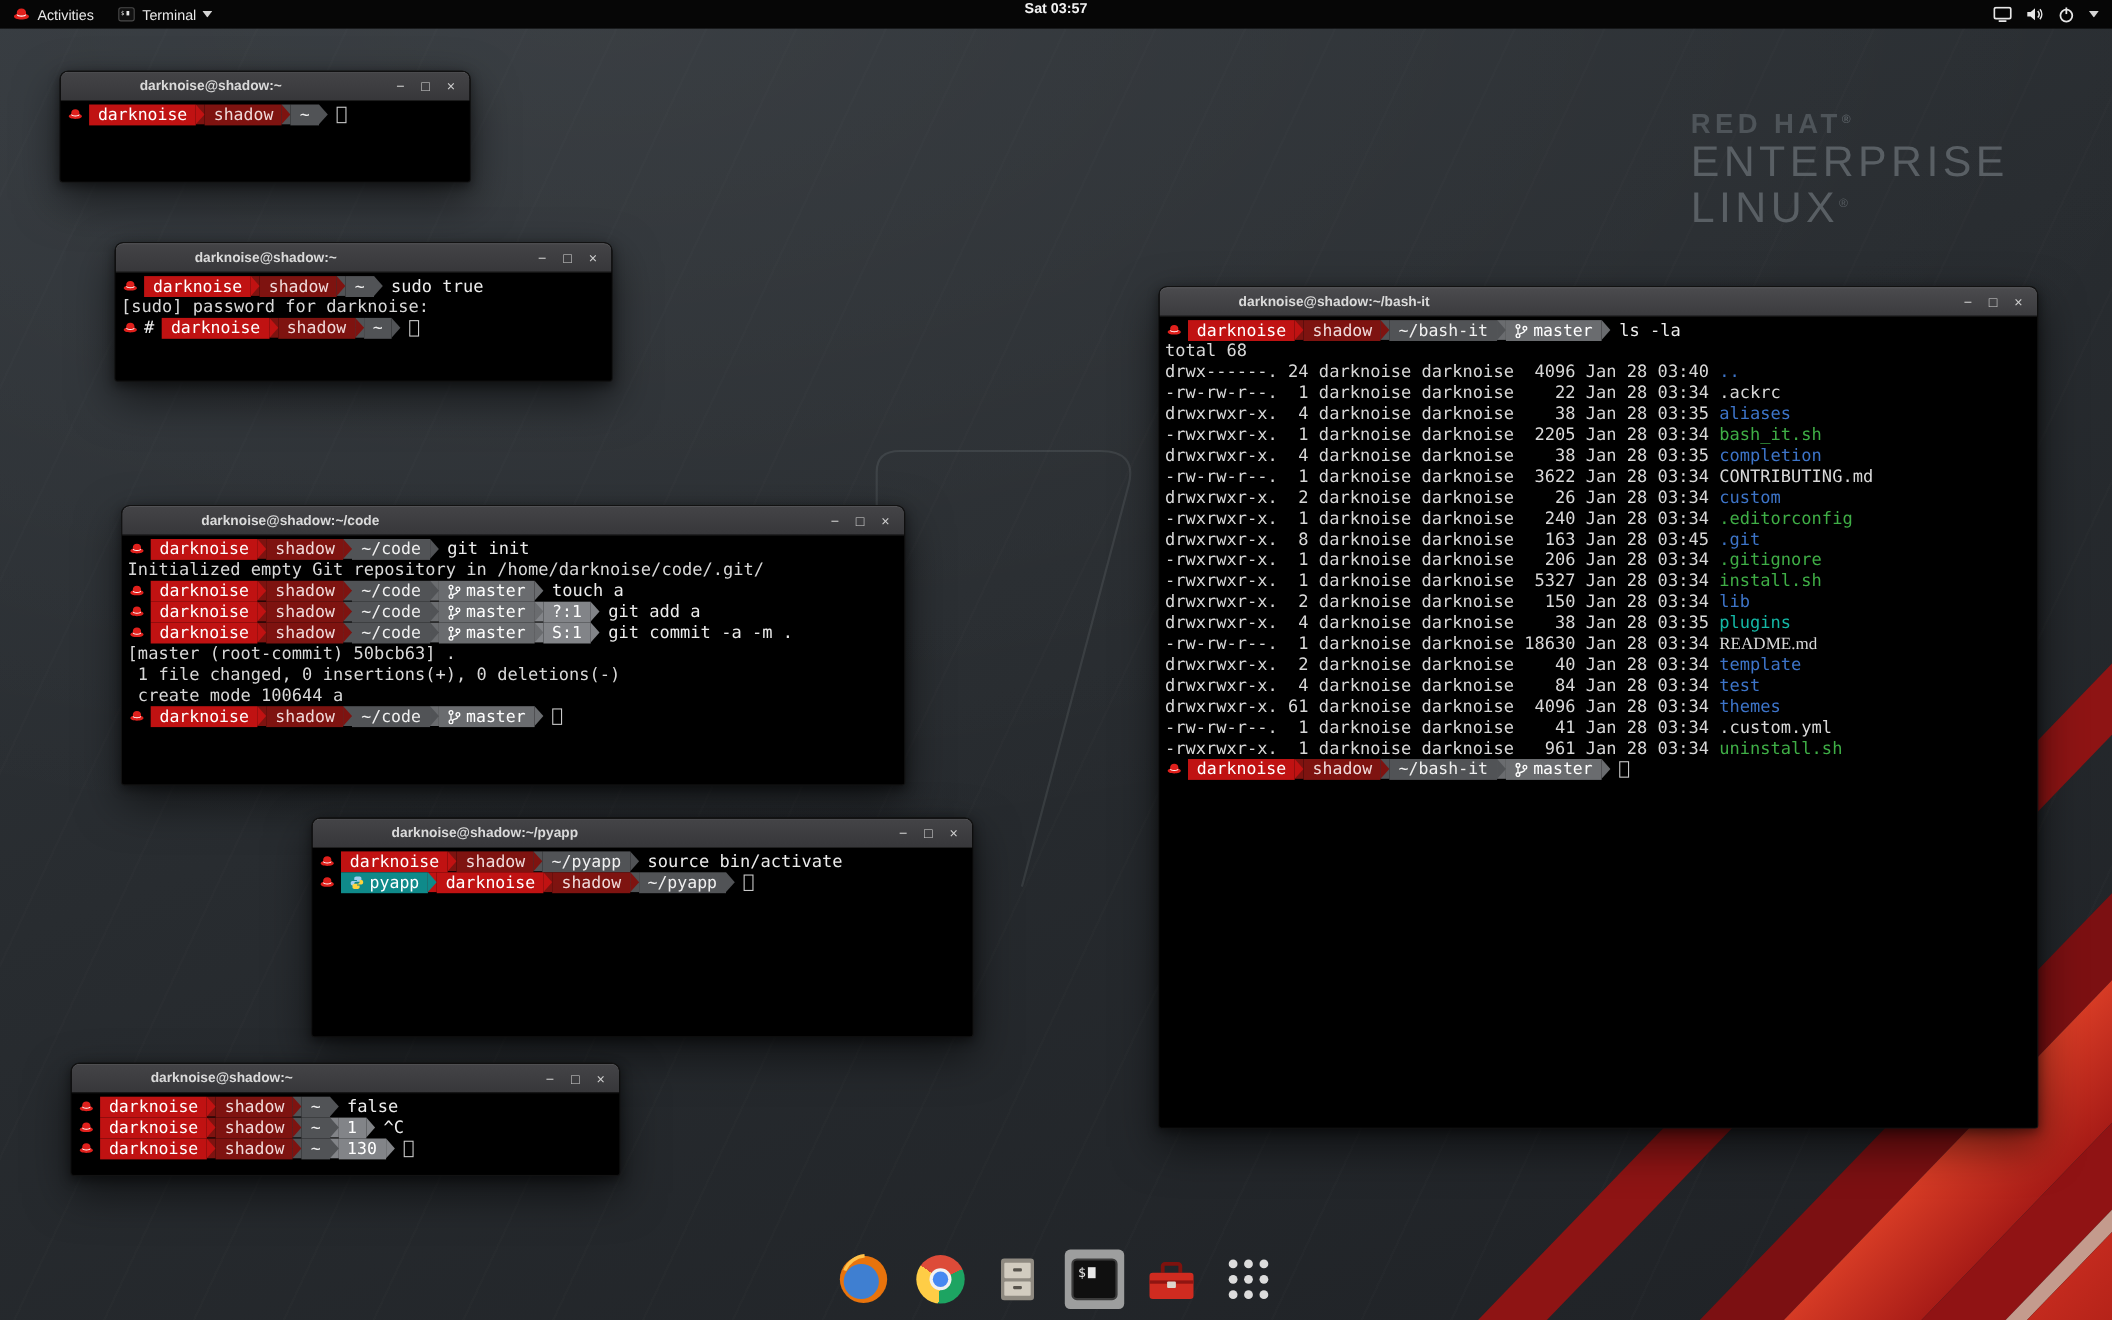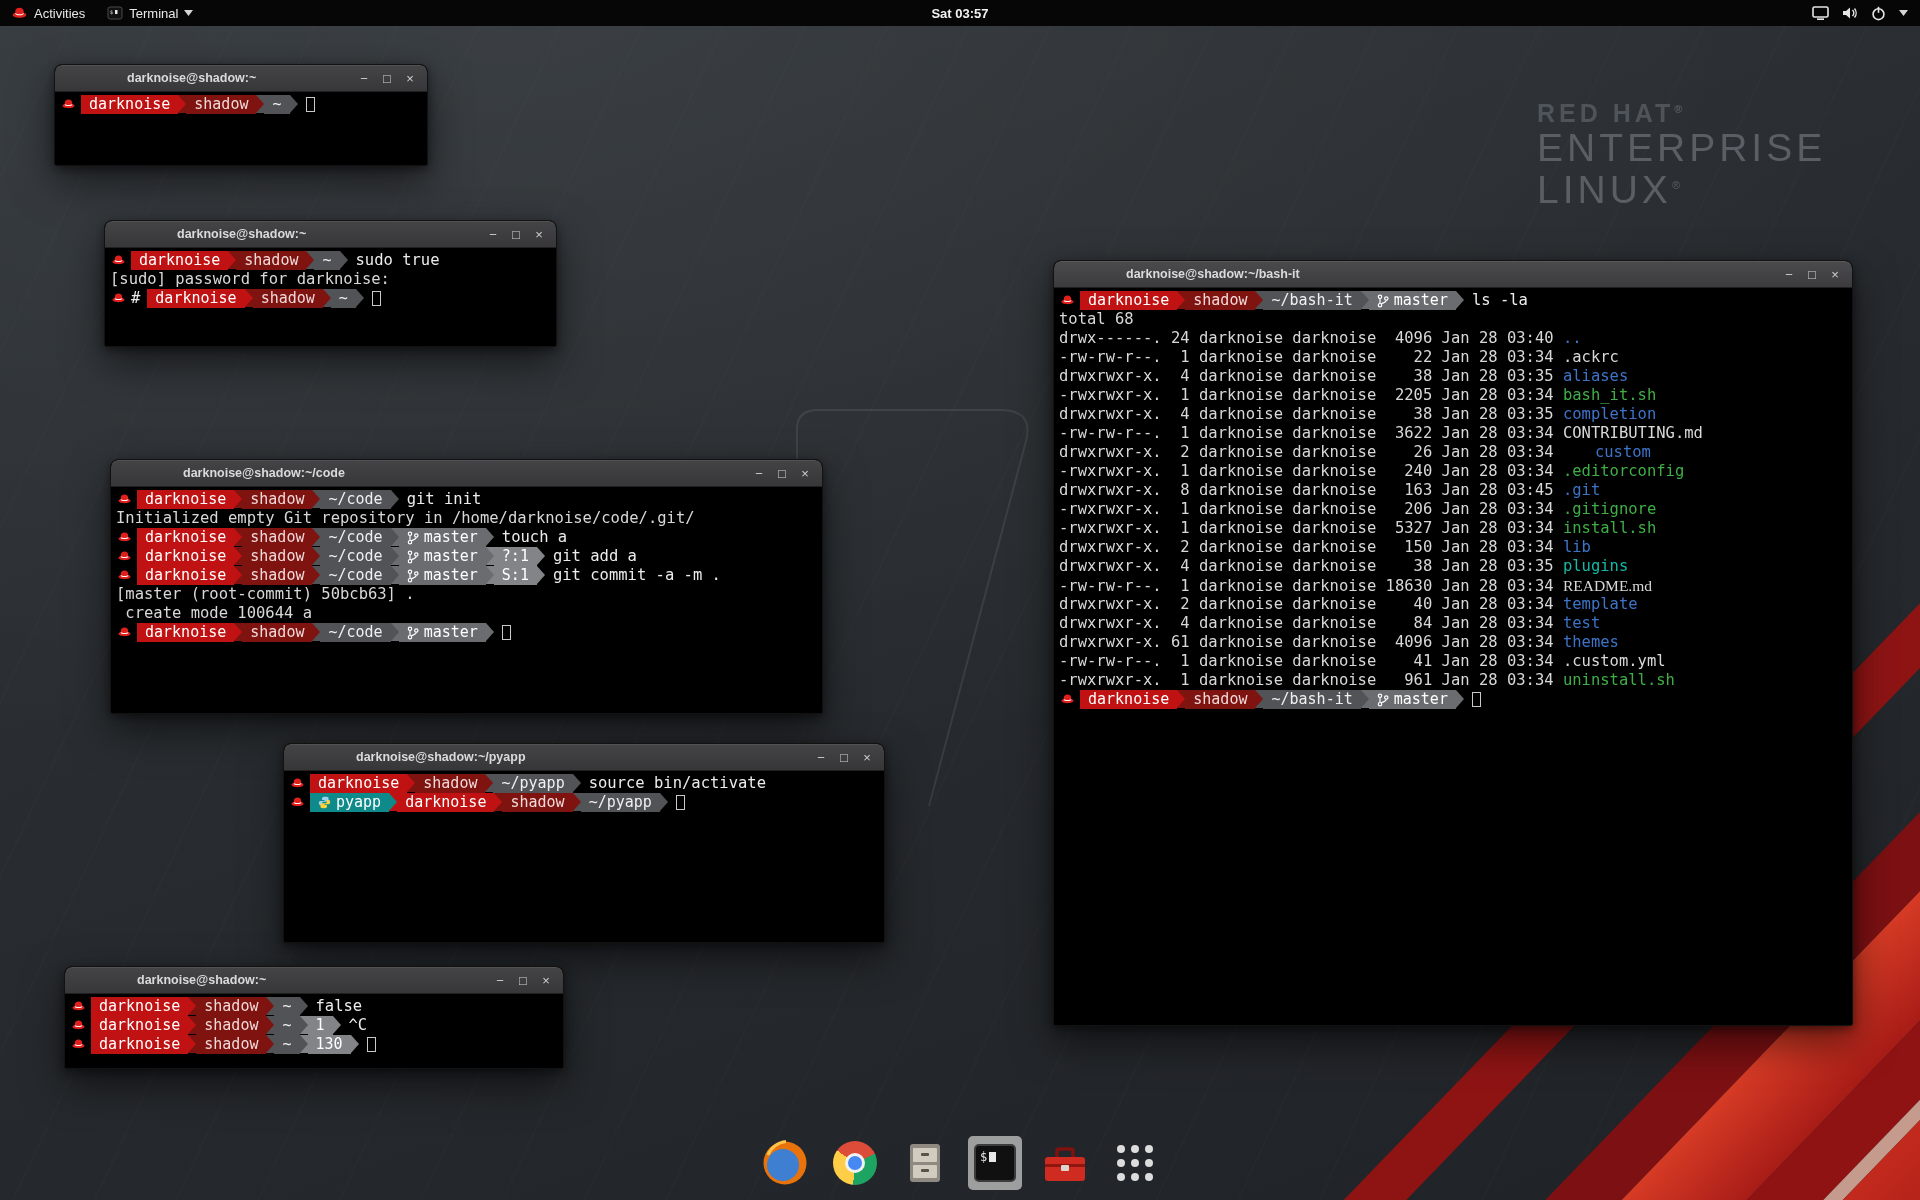--- a/index.html
+++ b/index.html
@@ -25,21 +25,21 @@
   #wallpaper-lines { position:absolute; inset:0; }
 
   
   #branding { position:absolute; left:1537px; top:100px; z-index:1; line-height:1.08; }
   #branding .b1 { font-size:25px; font-weight:bold; letter-spacing:4px; color:#4e5459; }
   #branding .b2, #branding .b3 { font-size:39px; letter-spacing:4px; color:#595f64; }
   #branding sup { font-size:11px; color:#595f64; }
 
   
   #panel { position:absolute; top:0; left:0; right:0; height:26px; background:#060606;
-    display:flex; align-items:center; color:#e8e8e8; font-size:13px; z-index:60; }
+    display:flex; color:#e8e8e8; font-size:13px; z-index:60; }
   .panel-item { display:flex; align-items:center; gap:6px; padding:0 11px; height:100%; }
   .panel-center { position:absolute; left:50%; transform:translateX(-50%); font-weight:bold; color:#f2f2f2; }
   .panel-right { margin-left:auto; display:flex; align-items:center; gap:13px; padding-right:12px; height:100%; }
   .picon { display:flex; align-items:center; }
   .caret { display:flex; align-items:center; }
 
   
   .term-window { position:absolute; display:flex; flex-direction:column; overflow:hidden;
     border:1px solid #121212; border-radius:8px 8px 3px 3px; background:#000;
     box-shadow:0 16px 40px rgba(0,0,0,.55), 0 3px 10px rgba(0,0,0,.45); z-index:10; }
@@ -264,20 +264,21 @@
                 <circle cx="3" cy="11.2" r="1.7" fill="none" stroke="#fff" stroke-width="1.2"></circle>
                 <circle cx="9.3" cy="4.5" r="1.7" fill="none" stroke="#fff" stroke-width="1.2"></circle>
                 <path d="M3 4.6 L3 9.4 M9.3 6.3 C9.3 8.8 6 8.5 4.4 9.8" stroke="#fff" stroke-width="1.2" fill="none"></path>
               </svg></span>master</span>
           <span class="pl-arrow" style="border-left-color: rgb(106, 108, 111); border-top-color: rgb(130, 132, 136); border-bottom-color: rgb(130, 132, 136);"></span>
           <span class="seg" style="background: rgb(130, 132, 136); color: rgb(255, 255, 255);">S:1</span>
           <span class="pl-arrow" style="border-left-color: rgb(130, 132, 136);"></span>
           <span class="cmd">git commit -a -m .</span>
         </div>
         <div class="orow">[master (root-commit) 50bcb63] .</div>
+        <div class="orow"> 1 file changed, 0 insertions(+), 0 deletions(-)</div>
         <div class="orow"> create mode 100644 a</div>
         <div class="trow">
           <span class="icon hat">
             <svg width="15" height="15" viewBox="0 0 20 20">
               <path fill="#e0201c" d="M14.8 9.2c.1-.4.2-.9.2-1.3C15 5 13 3.2 10 3.2S5 5 5 7.9c0 .4.1.9.2 1.3C3.3 9.7 2 10.6 2 11.7c0 1.8 3.6 3.2 8 3.2s8-1.4 8-3.2c0-1.1-1.3-2-3.2-2.5z"></path>
               <path fill="#ffffff" d="M14.9 9.3c-1 .9-2.8 1.5-4.9 1.5S6.1 10.2 5.1 9.3l-.1.6c0 1.2 2.2 2.1 5 2.1s5-.9 5-2.1z"></path>
             </svg>
           </span>
           <span class="seg" style="background: rgb(192, 18, 18); color: rgb(255, 255, 255);">darknoise</span>
           <span class="pl-arrow" style="border-left-color: rgb(192, 18, 18); border-top-color: rgb(126, 19, 16); border-bottom-color: rgb(126, 19, 16);"></span>
@@ -436,21 +437,21 @@
           <span class="pl-arrow" style="border-left-color: rgb(106, 108, 111);"></span>
           <span class="cmd">ls -la</span>
         </div>
         <div class="orow">total 68</div>
         <div class="orow"><span class="meta">drwx------. 24 darknoise darknoise  4096 Jan 28 03:40 </span><span class="fname" style="color: rgb(61, 116, 200);">..</span></div>
         <div class="orow"><span class="meta">-rw-rw-r--.  1 darknoise darknoise    22 Jan 28 03:34 </span><span class="fname" style="color: rgb(216, 216, 216);">.ackrc</span></div>
         <div class="orow"><span class="meta">drwxrwxr-x.  4 darknoise darknoise    38 Jan 28 03:35 </span><span class="fname" style="color: rgb(61, 116, 200);">aliases</span></div>
         <div class="orow"><span class="meta">-rwxrwxr-x.  1 darknoise darknoise  2205 Jan 28 03:34 </span><span class="fname" style="color: rgb(63, 174, 70);">bash_it.sh</span></div>
         <div class="orow"><span class="meta">drwxrwxr-x.  4 darknoise darknoise    38 Jan 28 03:35 </span><span class="fname" style="color: rgb(61, 116, 200);">completion</span></div>
         <div class="orow"><span class="meta">-rw-rw-r--.  1 darknoise darknoise  3622 Jan 28 03:34 </span><span class="fname" style="color: rgb(216, 216, 216);">CONTRIBUTING.md</span></div>
-        <div class="orow"><span class="meta">drwxrwxr-x.  2 darknoise darknoise    26 Jan 28 03:34 </span><span class="fname" style="color: rgb(61, 116, 200); margin-left: 32px;">custom</span></div>
+        <div class="orow"><span class="meta">drwxrwxr-x.  2 darknoise darknoise    26 Jan 28 03:34 </span><span class="fname" style="color: rgb(61, 116, 200);">custom</span></div>
         <div class="orow"><span class="meta">-rwxrwxr-x.  1 darknoise darknoise   240 Jan 28 03:34 </span><span class="fname" style="color: rgb(63, 174, 70);">.editorconfig</span></div>
         <div class="orow"><span class="meta">drwxrwxr-x.  8 darknoise darknoise   163 Jan 28 03:45 </span><span class="fname" style="color: rgb(61, 116, 200);">.git</span></div>
         <div class="orow"><span class="meta">-rwxrwxr-x.  1 darknoise darknoise   206 Jan 28 03:34 </span><span class="fname" style="color: rgb(63, 174, 70);">.gitignore</span></div>
         <div class="orow"><span class="meta">-rwxrwxr-x.  1 darknoise darknoise  5327 Jan 28 03:34 </span><span class="fname" style="color: rgb(63, 174, 70);">install.sh</span></div>
         <div class="orow"><span class="meta">drwxrwxr-x.  2 darknoise darknoise   150 Jan 28 03:34 </span><span class="fname" style="color: rgb(61, 116, 200);">lib</span></div>
         <div class="orow"><span class="meta">drwxrwxr-x.  4 darknoise darknoise    38 Jan 28 03:35 </span><span class="fname" style="color: #14b8a6;">plugins</span></div>
         <div class="orow"><span class="meta">-rw-rw-r--.  1 darknoise darknoise 18630 Jan 28 03:34 </span><span class="fname" style="color: rgb(216, 216, 216); font-family: Liberation Serif, serif;">README.md</span></div>
         <div class="orow"><span class="meta">drwxrwxr-x.  2 darknoise darknoise    40 Jan 28 03:34 </span><span class="fname" style="color: rgb(61, 116, 200);">template</span></div>
         <div class="orow"><span class="meta">drwxrwxr-x.  4 darknoise darknoise    84 Jan 28 03:34 </span><span class="fname" style="color: rgb(61, 116, 200);">test</span></div>
         <div class="orow"><span class="meta">drwxrwxr-x. 61 darknoise darknoise  4096 Jan 28 03:34 </span><span class="fname" style="color: rgb(61, 116, 200);">themes</span></div>

